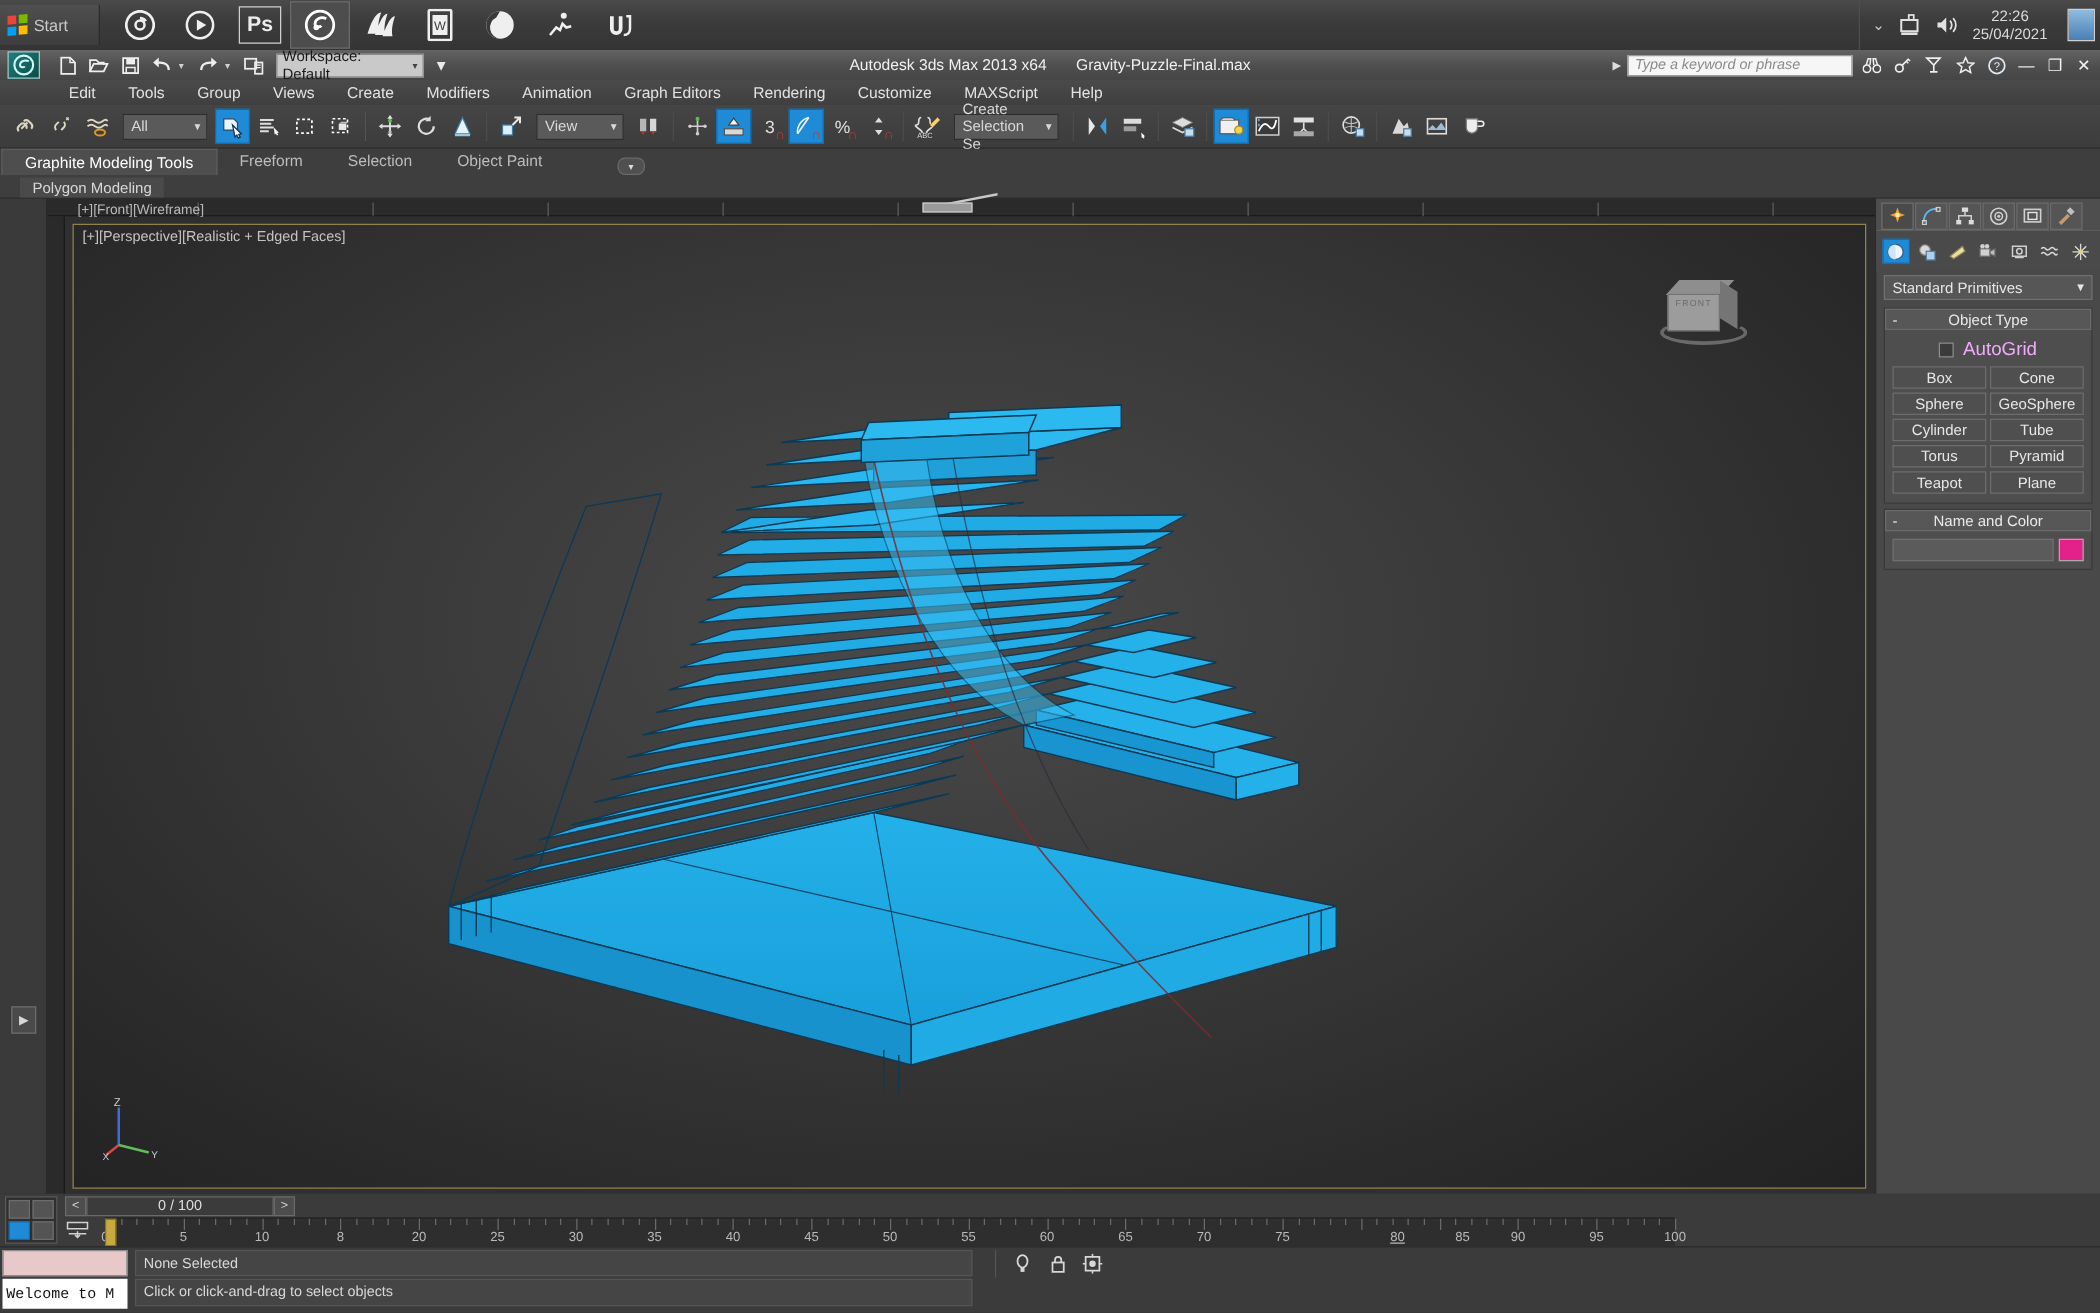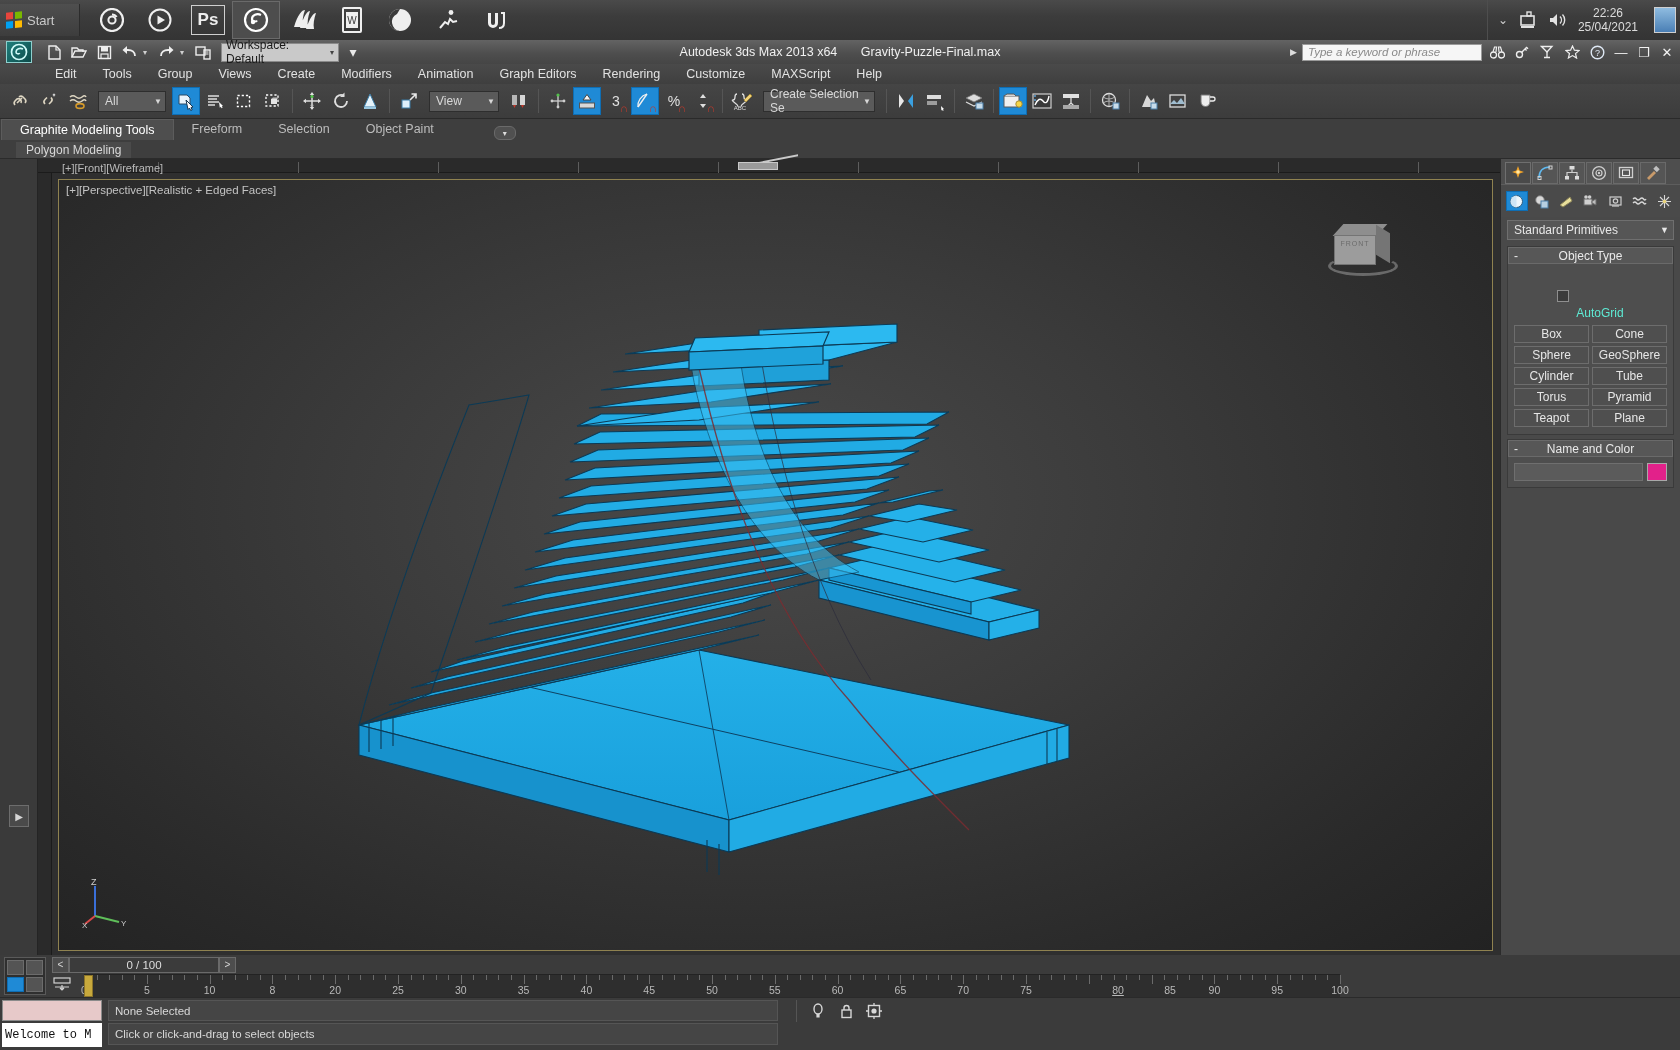--- a/index.html
+++ b/index.html
@@ -138,21 +138,21 @@
     display:flex; align-items:center; justify-content:space-between; padding:0 4px 0 6px;
     font-size:12px; color:#e6e6e6; }
   .rollout { margin:4px 6px; border:1px solid #3a3a3a; background:#4e4e4e; }
   .roll-hdr { height:17px; background:#575757; border:1px solid #6a6a6a; display:flex;
     align-items:center; font-size:12px; color:#e9e9e9; position:relative; }
   .roll-hdr .minus { position:absolute; left:5px; }
   .roll-hdr .txt { width:100%; text-align:center; }
   .roll-body { padding:5px 6px 7px 6px; }
   .chk-row { display:flex; align-items:center; gap:7px; justify-content:center; padding:2px 0 5px 0;}
   .chk { width:12px; height:12px; background:#3b3b3b; border:1px solid #8f8f8f; }
-  .chk-lbl { font-size:12px; color:#5eead4;margin-top:35px; }
+  .chk-lbl { font-size:15px; color:#f0abfc; }
   .btn-grid { display:grid; grid-template-columns:1fr 1fr; gap:3px; }
   .ptbtn { height:18px; background:#4f4f4f; border:1px solid #6d6d6d; font-size:12px;
     color:#e6e6e6; display:flex; align-items:center; justify-content:center; }
   .name-body { padding:6px; display:flex; gap:4px; }
   .name-field { flex:1; height:18px; background:#5b5b5b; border:1px solid #6f6f6f; }
   .color-sw { width:20px; height:18px; background:#e2218a; border:1px solid #a9a9a9; }
 
   
   .trackzone { position:absolute; left:0; top:955px; width:1680px; height:42px; background:#3b3b3b; }
   .vpcfg { position:absolute; left:4px; top:2px; width:42px; height:38px;
@@ -522,21 +522,21 @@
       </div>
     <div class="tsep"></div>
     <div class="tbtn">
       <svg width="22" height="20" viewBox="0 0 22 20">
           <path d="M6 3q-2 0-2 3t-2 3 2 3 2 3" stroke="#dedede" stroke-width="1.3" fill="none"></path>
           <path d="M11 3q2 0 2 3t2 3-2 3-2 3" stroke="#dedede" stroke-width="1.3" fill="none"></path>
           <path d="M13 9 19 3l2 2-6 6z" fill="#f2d27a" stroke="#a88c2e" stroke-width=".8"></path>
           <text x="9" y="19" font-size="6" fill="#dedede" font-family="Liberation Sans" text-anchor="middle">ABC</text>
         </svg>
       </div>
-    <div class="tcombo" style="width:112px;margin:0 6px;">
+    <div class="tcombo" style="width:84px;margin:0 6px;">
       <span>Create Selection Se</span>
       <span class="cv">▼</span>
     </div>
     <div class="tsep"></div>
     <div class="tbtn">
       <svg width="22" height="20" viewBox="0 0 22 20">
           <path d="M4 3v14l5-7z" fill="#e8e8e8"></path>
           <path d="M18 3v14l-5-7z" fill="#3aa0e0"></path>
         </svg>
       </div>

